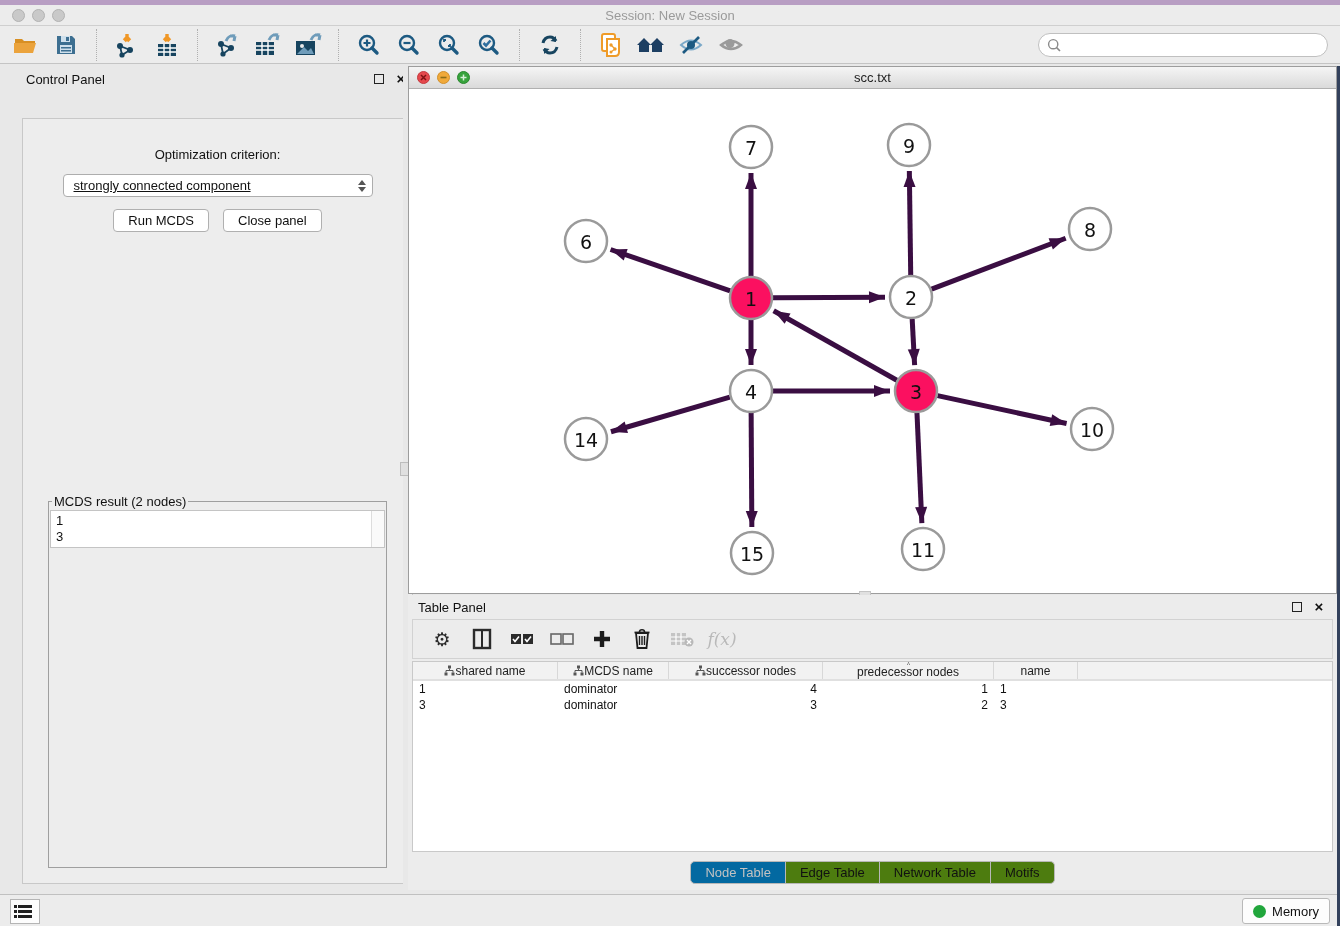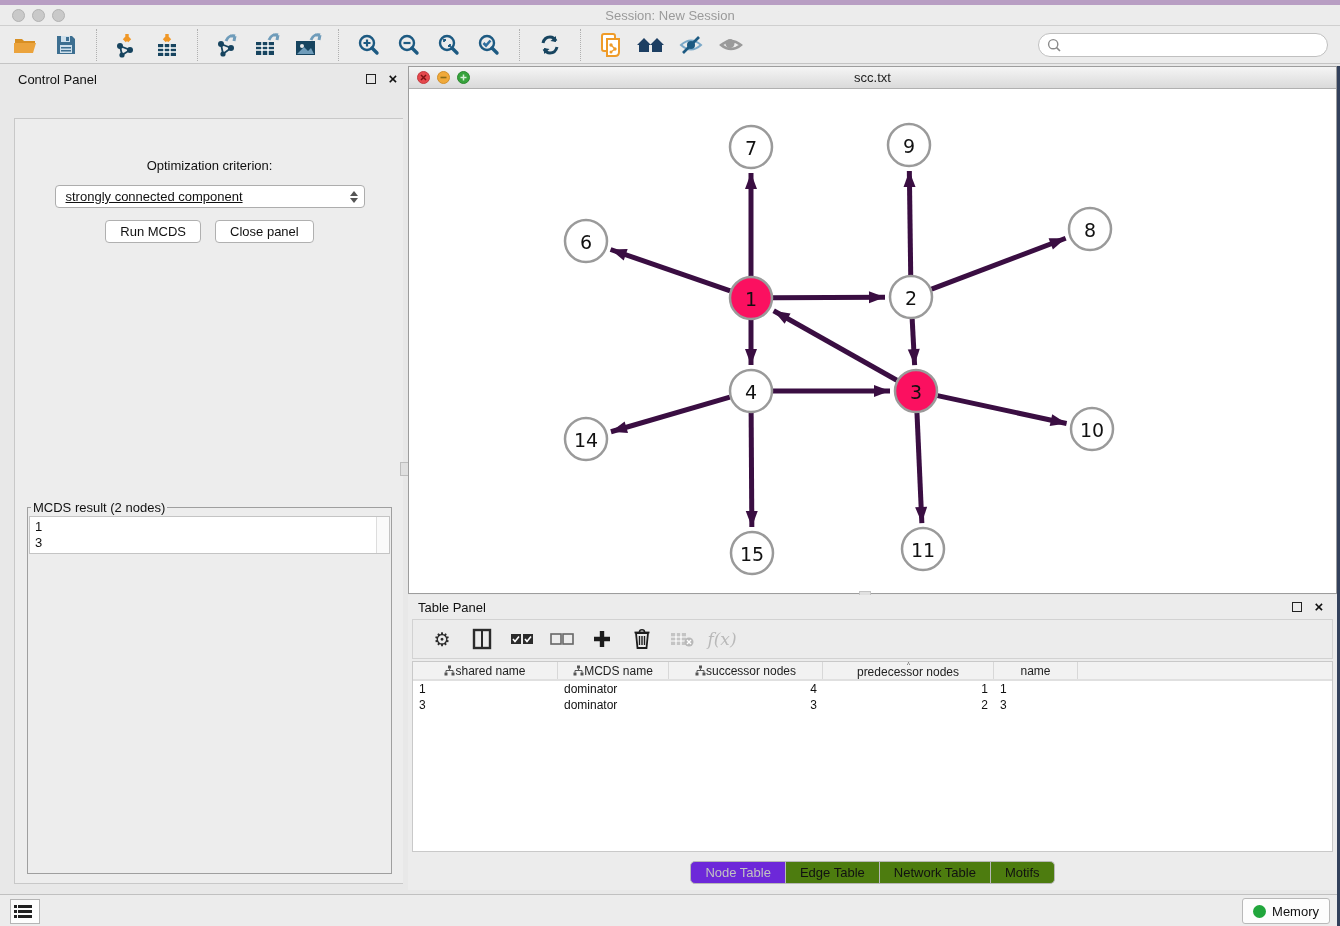--- a/index.html
+++ b/index.html
@@ -18,44 +18,44 @@
   .tb-group { display:flex; align-items:center; height:100%; padding:0 6px; }
   .tb-sep { width:1px; height:32px; border-left:1px dotted #b0b0b0; margin:0 4px; }
   .tb-btn { width:40px; height:32px; display:flex; align-items:center; justify-content:center; cursor:pointer; }
   .tb-btn svg { display:block; }
   .search-wrap { position:absolute; right:12px; top:33px; }
   .search-box { width:290px; height:24px; background:#fff; border:1px solid #c0c0c0; border-radius:13px; display:flex; align-items:center; padding-left:8px; }
   .search-box svg { margin-right:4px; }
   .search-input { border:none; outline:none; background:transparent; font-size:13px; width:250px; color:#333; }
 
   
-  .control-panel { position:absolute; left:8px; top:64px; width:403px; height:830px; background:#e8e8e8; }
+  .control-panel { position:absolute; left:16px; top:64px; width:403px; height:830px; background:#e8e8e8; }
   .cp-header { height:30px; display:flex; align-items:center; padding:0 10px; }
   .cp-title { font-size:13px; color:#111; flex:1; }
   .panel-float, .panel-close { width:16px; height:16px; display:flex; align-items:center; justify-content:center; cursor:pointer; margin-left:6px; }
   .float-glyph { width:10px; height:10px; border:1.6px solid #222; }
   .close-glyph { font-size:15px; font-weight:bold; color:#111; line-height:10px; }
   .cp-tabs { display:flex; justify-content:center; gap:0; position:relative; top:1px; }
   .tab { font-size:13px; padding:4px 14px 3px; background:#fff; border:1px solid #b5b5b5; border-bottom:none; cursor:pointer; color:#111; }
   .tab:first-child { border-top-left-radius:5px; }
   .tab:last-child { border-top-right-radius:5px; }
   .tab + .tab { border-left:none; }
   .tab.selected { background:#ececec; color:#c9c9c9; border-top-left-radius:5px; border-top-right-radius:5px; }
   .cp-box { position:absolute; left:6px; right:6px; top:54px; bottom:10px; background:#ededed; border:1px solid #c8c8c8; display:flex; flex-direction:column; align-items:center; }
-  .opt-label { font-size:13px; color:#111; margin-top:39px; }
+  .opt-label { font-size:13px; color:#111; margin-top:28px; }
   .dropdown { margin-top:12px; width:310px; height:23px; background:#fff; border:1px solid #adadad; border-radius:4px; display:flex; align-items:center; padding:0 6px 0 10px; cursor:pointer; }
   .dropdown-value { flex:1; font-size:13px; color:#111;text-decoration:underline; }
   .stepper { display:flex; flex-direction:column; gap:2px; align-items:center; }
   .stepper i { display:block; width:0; height:0; border-left:4px solid transparent; border-right:4px solid transparent; }
   .stepper .up { border-bottom:5px solid #555; }
   .stepper .down { border-top:5px solid #555; }
   .btn-row { display:flex; gap:14px; margin-top:12px; }
   .push-btn { font-size:13px; color:#111; background:#fff; border:1px solid #b0b0b0; border-radius:4px; padding:3px 14px; cursor:pointer; }
   .cp-spacer { flex:1; }
-  .result-fieldset { width:365px; height:374px; border:1px solid #9f9f9f; margin-bottom:9px; padding:1px; background:#ededed; }
+  .result-fieldset { width:339px; height:374px; border:1px solid #9f9f9f; margin-bottom:15px; padding:1px; background:#ededed; }
   .result-fieldset legend { font-size:13px; color:#111; padding:0 2px; margin-left:2px; }
   .result-area { width:100%; height:100%; background:#fff; border:1px solid #c4c4c4; position:relative; overflow:hidden; }
   .result-text { font-size:13px; color:#111; padding:2px 5px; line-height:16px; white-space:pre; }
   .result-scrollbar { position:absolute; right:0; top:0; bottom:0; width:13px; background:#fafafa; border-left:1px solid #ddd; }
 
   
   .v-splitter { position:absolute; left:403px; top:64px; width:5px; height:830px; background:#e8e8e8; }
   .v-handle { position:absolute; left:-3px; top:398px; width:9px; height:14px; background:#e0e0e0; border:1px solid #bdbdbd; }
   .h-handle { position:absolute; left:450px; top:524px; width:12px; height:7px; background:#e0e0e0; border:1px solid #c4c4c4; }
 
@@ -82,21 +82,21 @@
   .tp-table { position:absolute; left:4px; right:4px; top:66px; bottom:38px; background:#fff; border:1px solid #c9c9c9; overflow:hidden; }
   .thead { display:flex; background:#f2f2f2; border-bottom:2px solid #e0e0e0; height:19px; }
   .th { display:flex; align-items:center; justify-content:center; font-size:12px; color:#222; border-right:1px solid #d8d8d8; height:100%; cursor:pointer; }
   .tr { display:flex; height:16px; cursor:default; }
   .td { font-size:12px; color:#111; padding:0 6px; line-height:16px; }
   .tp-tabs { position:absolute; left:0; right:0; bottom:6px; display:flex; justify-content:center; }
   .tp-tab { font-size:13px; padding:3px 14px; background:#4d7c0f; border:1px solid #b8b8b8; color:#111; cursor:pointer; }
   .tp-tab + .tp-tab { border-left:none; }
   .tp-tab:first-child { border-radius:5px 0 0 5px; }
   .tp-tab:last-child { border-radius:0 5px 5px 0; }
-  .tp-tab.selected { background:#6d28d9; color:#c2c2c2; }
+  .tp-tab.selected { background:#0369a1; color:#c2c2c2; }
 
   
   .status-bar { position:absolute; left:0; top:894px; width:1340px; height:32px; background:#ececec; border-top:1px solid #c0c0c0; }
   .status-left-btn { position:absolute; left:10px; top:4px; width:30px; height:25px; background:#fdfdfd; border:1px solid #b5b5b5; display:flex; flex-direction:column; justify-content:center; align-items:center; gap:2px; cursor:pointer; }
   .status-left-btn .bar { width:14px; height:3px; background:#222; position:relative; }
   .status-left-btn .bar::before { content:""; position:absolute; left:-4px; top:0; width:3px; height:3px; background:#222; }
   .memory-btn { position:absolute; right:10px; top:3px; height:26px; background:#fdfdfd; border:1px solid #b9b9b9; border-radius:3px; display:flex; align-items:center; gap:6px; padding:0 10px; cursor:pointer; }
   .memory-dot { width:13px; height:13px; border-radius:50%; background:#21a63c; }
   .memory-label { font-size:13px; color:#111; }
 

